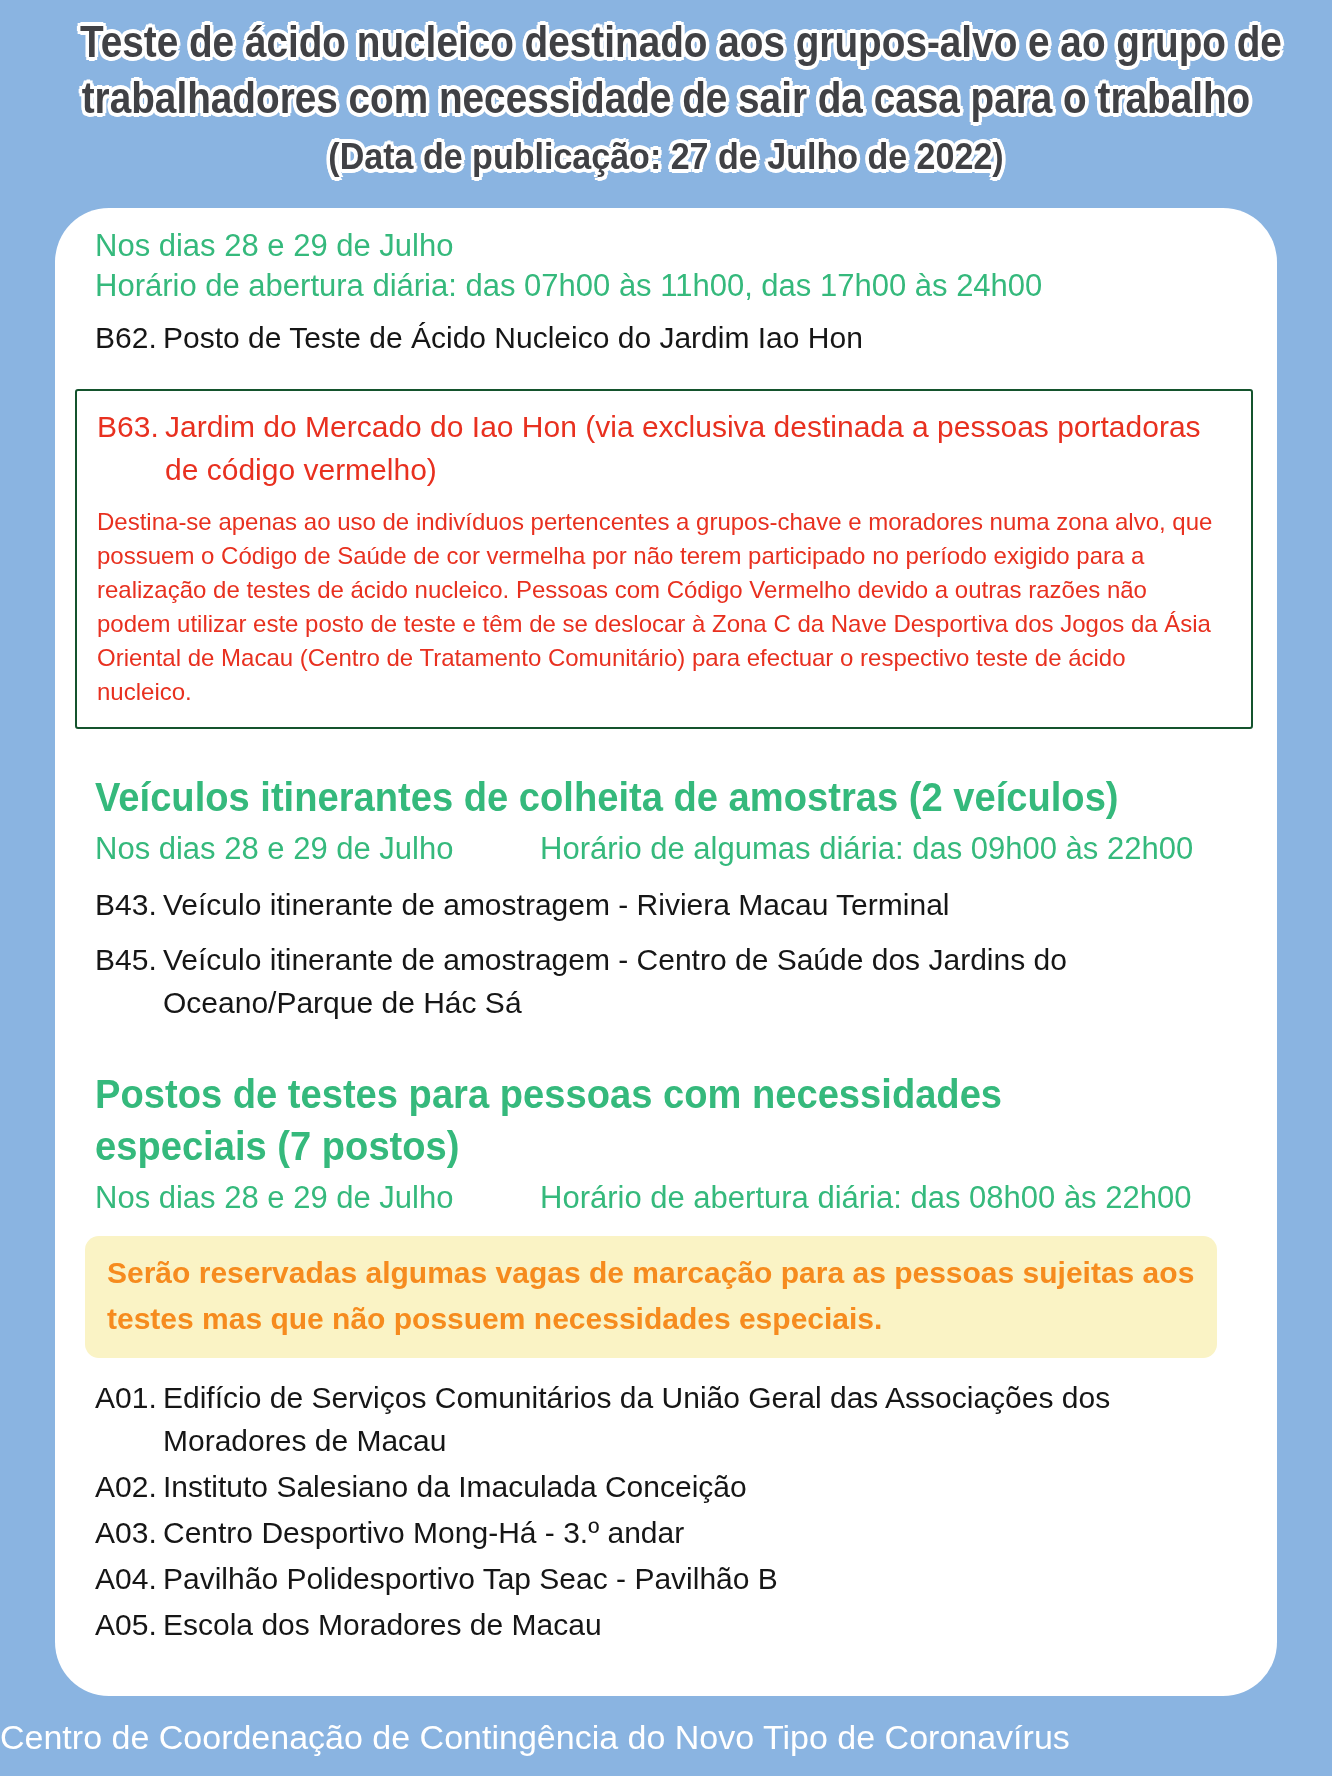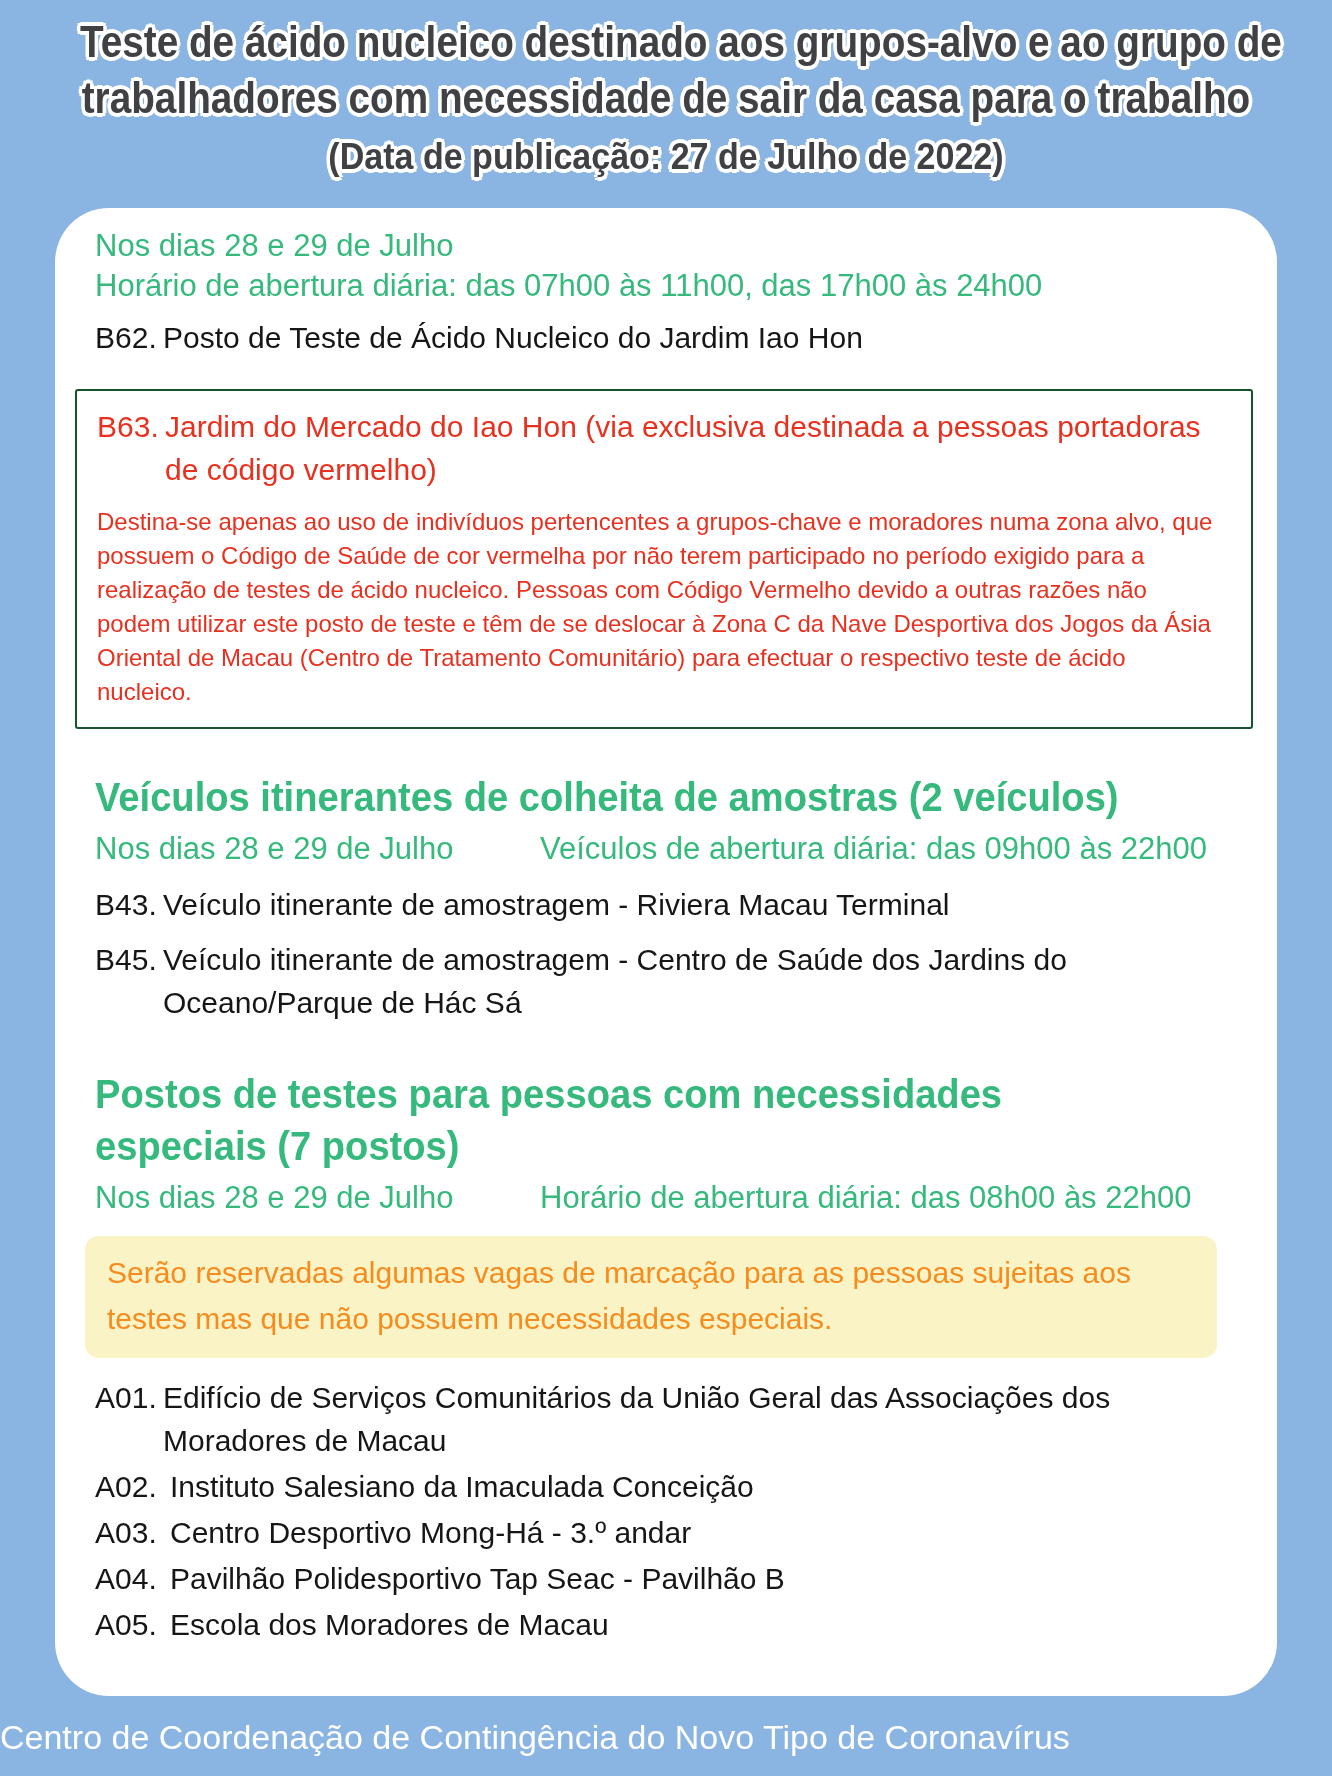--- a/index.html
+++ b/index.html
@@ -107,27 +107,27 @@
   .notice-box {
     box-sizing: border-box;
     width: 1132px;
     margin: 18px 0 0 -10px;
     background: #faf3c5;
     border-radius: 14px;
     padding: 14px 22px 16px 22px;
   }
   .notice-text {
     color: #f68b1e;
-    font-weight: normal;
+    font-weight: bold;
     font-size: 30px;
     line-height: 46px;
   }
 
   .a-list { margin-top: 18px; }
-  .a-list .item + .item { margin-top: 3px; gap: 7px; }
+  .a-list .item + .item { margin-top: 3px; }
 
   
   .poster-footer {
     position: absolute;
     left: 0;
     bottom: 0;
     width: 100%;
     height: 78px;
     display: flex;
     align-items: center;
@@ -166,21 +166,21 @@
           <span class="txt">Jardim do Mercado do Iao Hon (via exclusiva destinada a pessoas portadoras de código vermelho)</span>
         </div>
         <p class="alert-body">Destina-se apenas ao uso de indivíduos pertencentes a grupos-chave e moradores numa zona alvo, que possuem o Código de Saúde de cor vermelha por não terem participado no período exigido para a realização de testes de ácido nucleico. Pessoas com Código Vermelho devido a outras razões não podem utilizar este posto de teste e têm de se deslocar à Zona C da Nave Desportiva dos Jogos da Ásia Oriental de Macau (Centro de Tratamento Comunitário) para efectuar o respectivo teste de ácido nucleico.</p>
       </div>
     </section>
 
     <section>
       <h2 class="section-heading s2-heading">Veículos itinerantes de colheita de amostras (2 veículos)</h2>
       <div class="subline">
         <span class="green-sub date-col">Nos dias 28 e 29 de Julho</span>
-        <span class="green-sub">Veículos de abertura diária: das 09h00 às 22h00</span>
+        <span class="green-sub">Horário de algumas diária: das 09h00 às 22h00</span>
       </div>
       <div class="items-group">
         <div class="item">
           <span class="code">B43.</span>
           <span class="txt">Veículo itinerante de amostragem - Riviera Macau Terminal</span>
         </div>
         <div class="item">
           <span class="code">B45.</span>
           <span class="txt">Veículo itinerante de amostragem - Centro de Saúde dos Jardins do Oceano/Parque de Hác Sá</span>
         </div>

